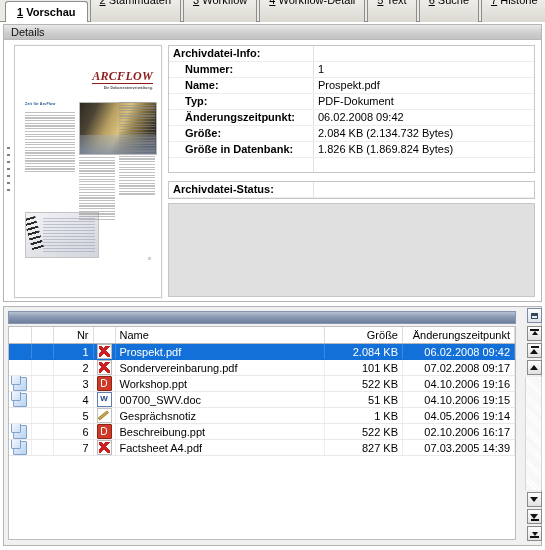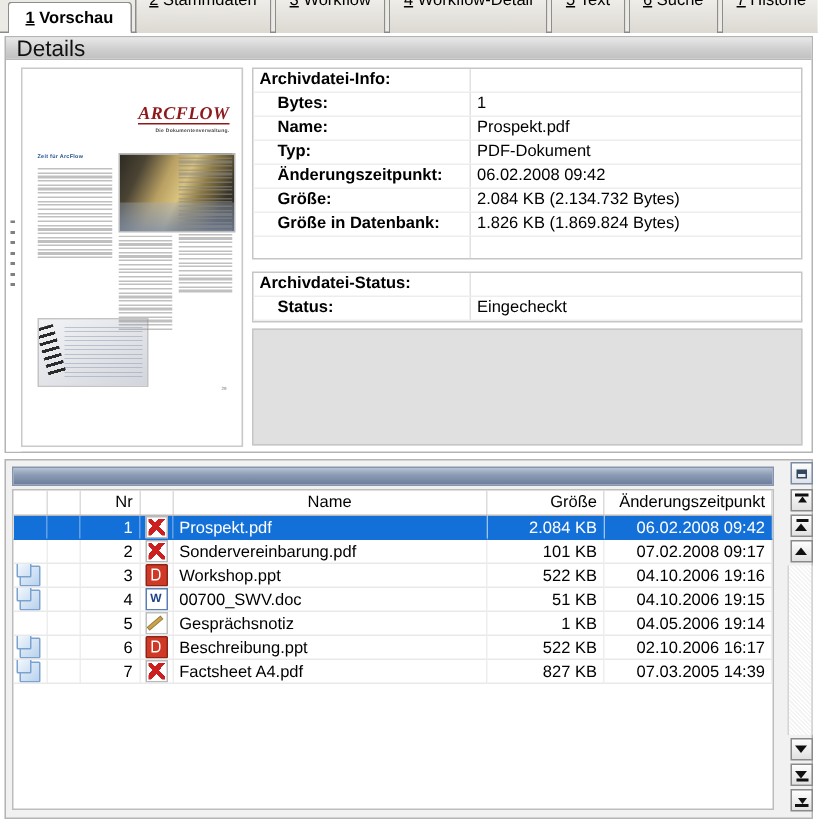--- a/index.html
+++ b/index.html
@@ -75,21 +75,21 @@
     left: 3px; top: 24px;
     width: 539px; height: 278px;
     background: #ffffff;
     border: 1px solid #b4b4b4;
     box-sizing: border-box;
   }
   .details-header {
     height: 15px;
     background: linear-gradient(to bottom, #e8e8e8 0%, #cfcfcf 55%, #c2c2c2 100%);
     border-bottom: 1px solid #b9b9b9;
-    font-size: 15px;
+    font-size: 11px;
     font-weight: normal;
     color: #111;
     padding-left: 7px;
     line-height: 15px;
     box-sizing: border-box;
   }
   .details-body {
     position: absolute;
     left: 0; top: 16px; right: 0; bottom: 0;
     display: flex;
@@ -305,21 +305,21 @@
   }
   table.grid th {
     height: 16px;
     background: #ffffff;
     border-bottom: 1px solid #b9b9b9;
     border-right: 1px solid #dcdcdc;
     font-weight: normal;
     font-size: 11px;
     color: #000;
     padding: 0 4px;
-    text-align: center;
+    text-align: left;
     white-space: nowrap;
     overflow: hidden;
   }
   table.grid th.r { text-align: right; }
   table.grid td {
     height: 15px;
     border-bottom: 1px solid #e9e9e9;
     border-right: 1px solid #eeeeee;
     padding: 0 4px;
     font-size: 11px;
@@ -669,21 +669,21 @@
     <div class="info-pane">
 
       <div class="info-box">
         <table class="info-table">
           <tbody>
               <tr>
             <td class="label">Archivdatei-Info:</td>
             <td></td>
           </tr>
           <tr>
-            <td class="label indent">Bytes:</td>
+            <td class="label indent">Nummer:</td>
             <td>1</td>
           </tr>
           <tr>
             <td class="label indent">Name:</td>
             <td>Prospekt.pdf</td>
           </tr>
           <tr>
             <td class="label indent">Typ:</td>
             <td>PDF-Dokument</td>
           </tr>
@@ -708,24 +708,20 @@
       </div>
 
       <div class="info-gap"></div>
 
       <div class="info-box">
         <table class="info-table">
           <tbody>
               <tr>
             <td class="label">Archivdatei-Status:</td>
             <td></td>
-          </tr>
-          <tr>
-            <td class="label indent">Status:</td>
-            <td>Eingecheckt</td>
           </tr>
         </tbody>
           </table>
       </div>
 
       <div class="info-filler"></div>
     </div>
   </div>
 </div>
 

